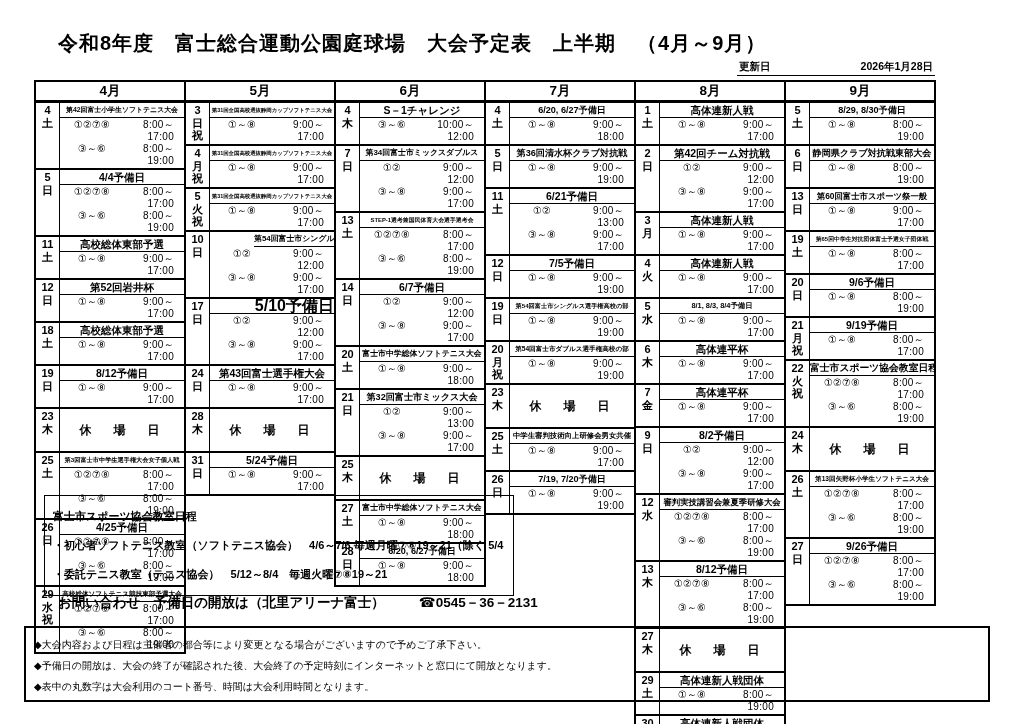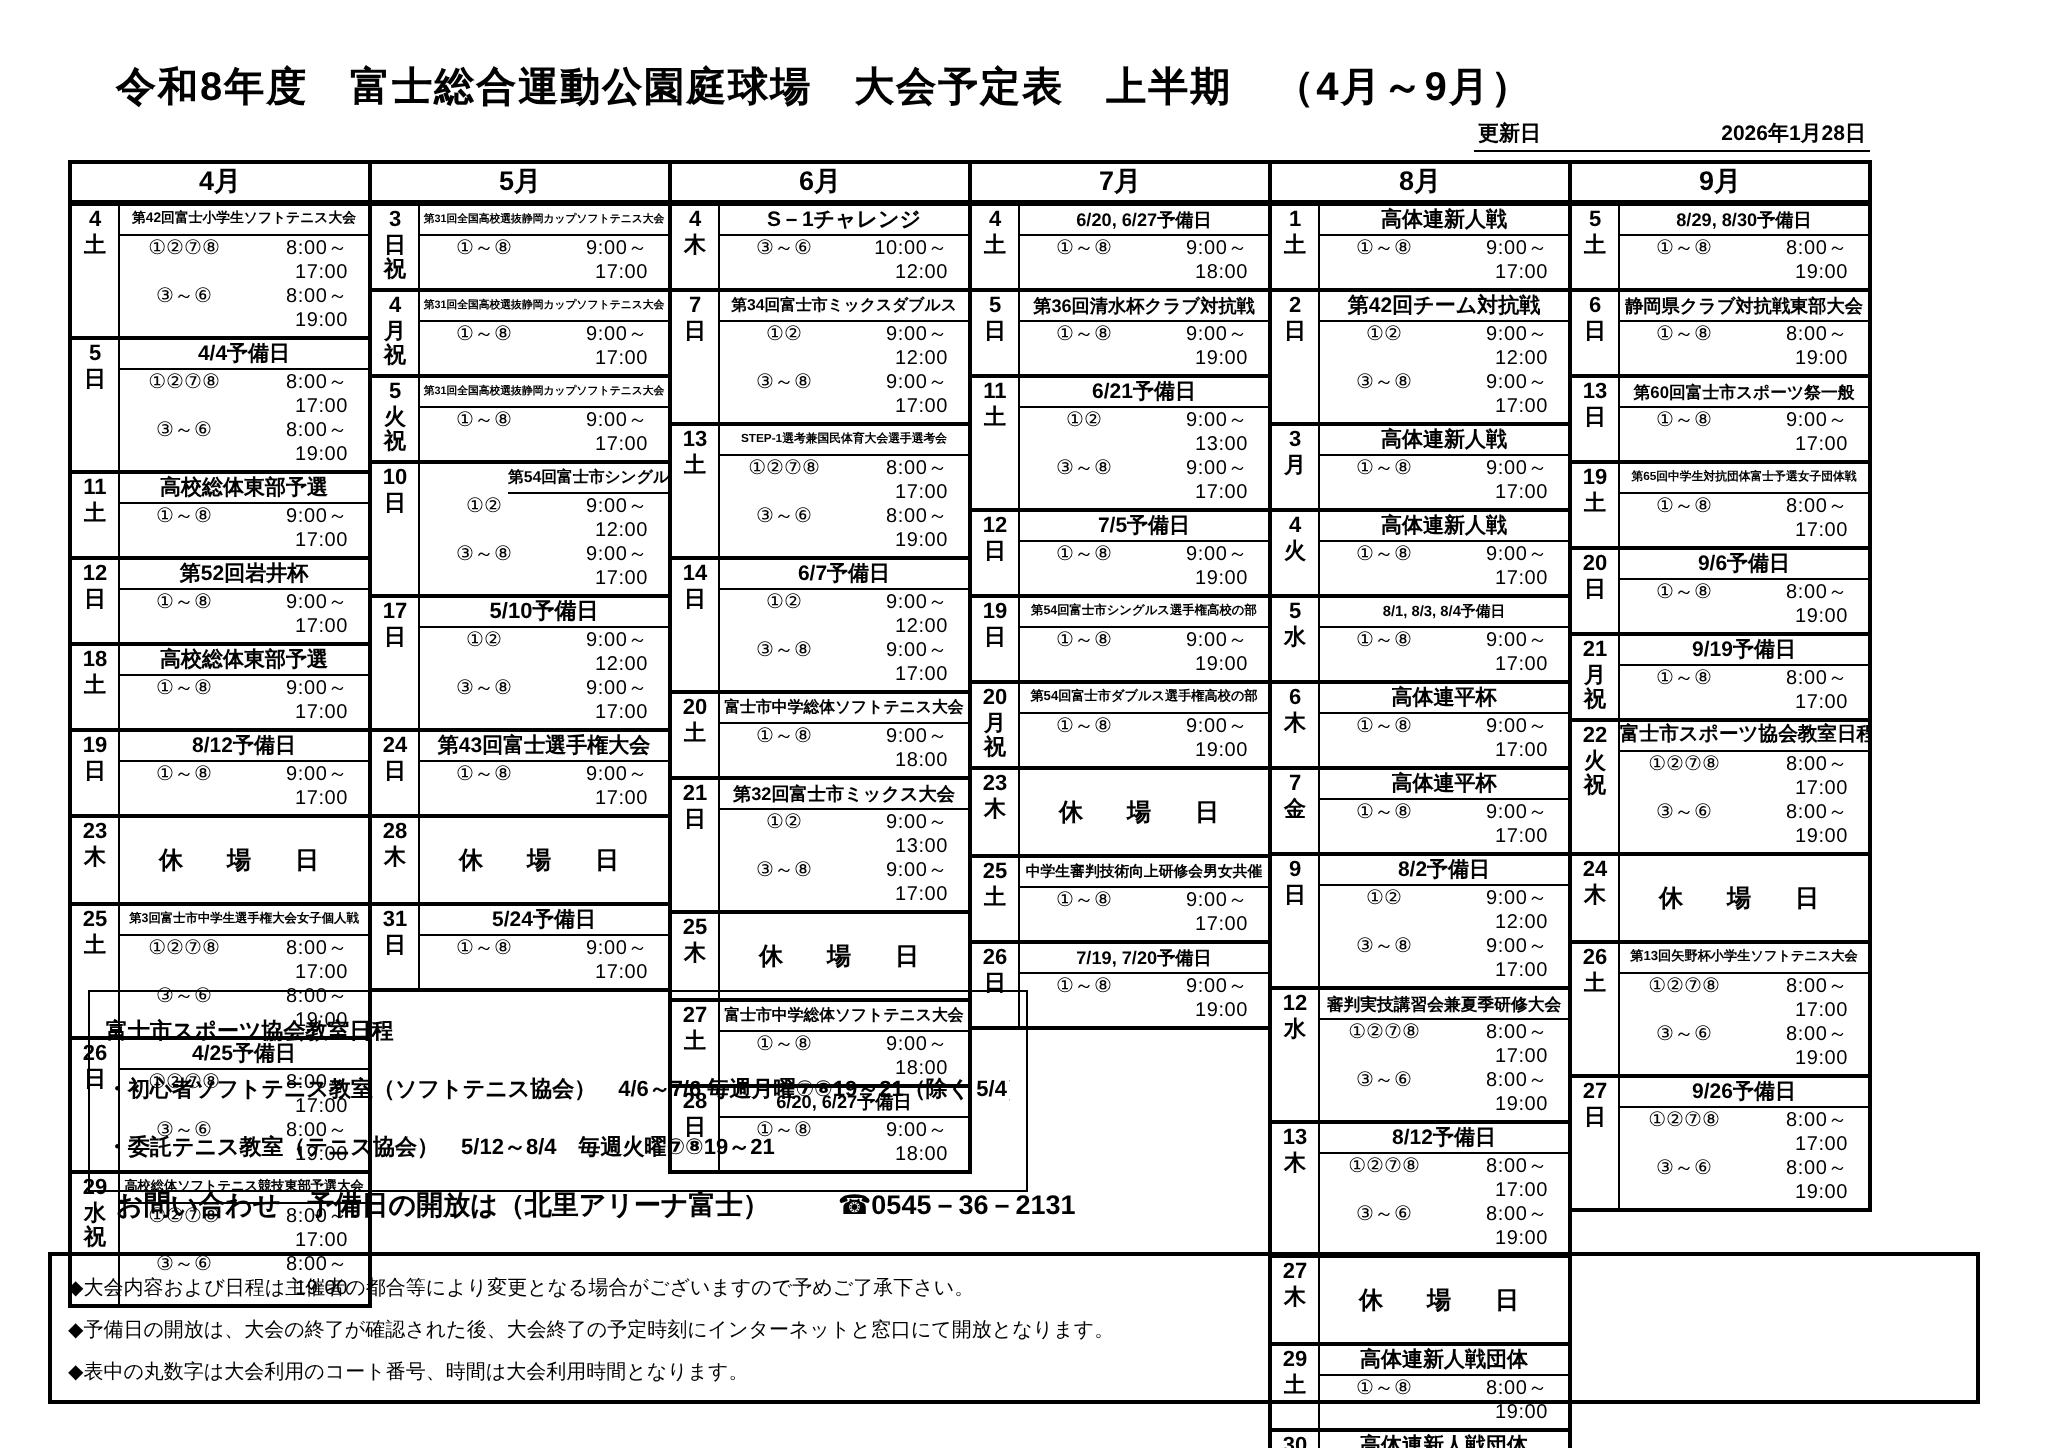--- a/index.html
+++ b/index.html
@@ -310,21 +310,21 @@
               </div>
             </div>
           </div>
         </div>
         <div class="entry" style="min-height: 42px;">
           <div class="date-cell">
             <div class="date-num">17</div>
             <div class="day-char">日</div>
           </div>
           <div class="content-cell">
-            <div class="entry-title" style="font-size: 11px;">5/10予備日</div>
+            <div class="entry-title" style="font-size: 16px; text-align: right;">5/10予備日</div>
             <div class="lines">
               <div class="line">
                 <span class="courts">①②</span>
                 <span class="time">9:00～12:00</span>
               </div>
               <div class="line">
                 <span class="courts">③～⑧</span>
                 <span class="time">9:00～17:00</span>
               </div>
             </div>

